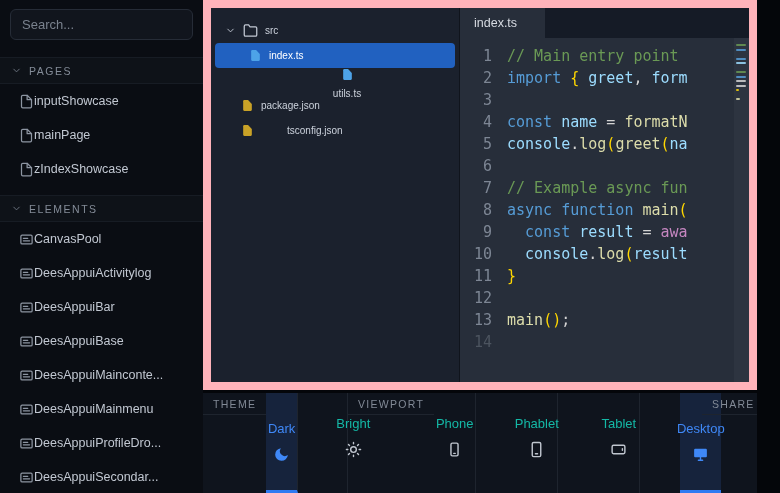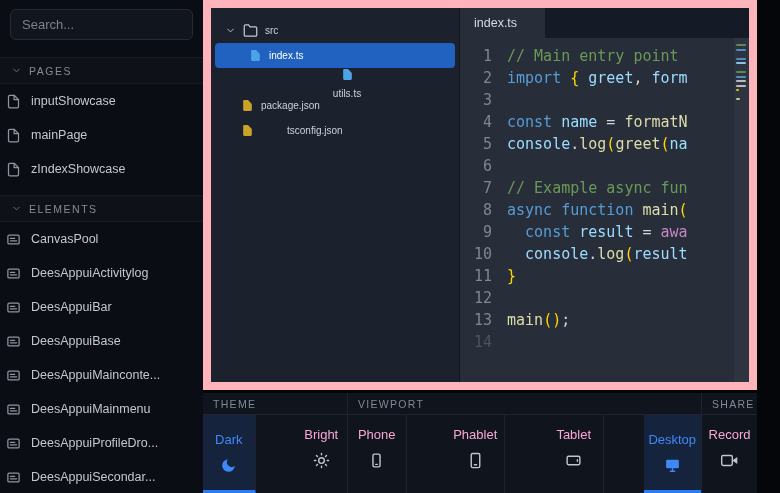--- a/index.html
+++ b/index.html
@@ -8,21 +8,21 @@
 
   
   .sidebar { flex: 0 0 203px; background: #0a0d13; overflow: hidden; }
   .search-wrap { padding: 9px 10px 0 10px; }
   .search-input { width: 100%; height: 31px; background: #11151d; border: 1px solid #262c37; border-radius: 6px; color: #aab1bc; font-size: 13px; padding: 0 11px; outline: none; font-family: inherit; }
   .search-input::placeholder { color: #7a828e; }
   .section { margin-top: 17px; }
   .section + .section { margin-top: 9px; }
   .section-header { height: 27px; display: flex; align-items: center; gap: 7px; padding: 0 11px; background: #0e1218; border-top: 1px solid #171c24; border-bottom: 1px solid #171c24; color: #848c98; font-size: 10.5px; letter-spacing: 1.5px; cursor: pointer; }
   .section-header .icon { color: #6f7682; display: flex; }
-  .side-item { height: 34px; display: flex; align-items: center; gap: 10px; padding: 0 6px; color: #c2c8d2; font-size: 12.5px; cursor: pointer; white-space: nowrap; }
+  .side-item { height: 34px; display: flex; align-items: center; gap: 0; padding: 0 19px; color: #c2c8d2; font-size: 12.5px; cursor: pointer; white-space: nowrap; }
   .side-item .icon { color: #8d95a2; display: flex; flex: 0 0 auto; }
 
   
   .main { flex: 1; display: flex; flex-direction: column; background: #04060a; min-width: 0; }
   .canvas { height: 390px; padding: 8px; }
   .editor { width: 100%; height: 100%; display: flex; overflow: hidden; background: #272e3a; }
 
   
   .filetree { flex: 0 0 249px; background: #1b212d; border-right: 1px solid #10141c; padding-top: 10px; overflow: hidden; }
   .tree-row { height: 25px; display: flex; align-items: center; gap: 7px; padding: 0 10px; color: #ccd2dc; font-size: 10px; margin: 0 4px; border-radius: 4px; cursor: pointer; white-space: nowrap; }
@@ -40,28 +40,28 @@
   .code { flex: 1; position: relative; background: #272e3a; overflow: hidden; padding-top: 7px; font-family: "DejaVu Sans Mono", monospace; font-size: 15px; }
   .code-line { display: flex; height: 22px; line-height: 22px; white-space: pre; }
   .lnum { flex: 0 0 47px; text-align: right; padding-right: 15px; color: #7d8694; }
   .lnum.dim { color: #4c545f; }
   .ltext { white-space: pre; overflow: hidden; }
   .minimap { position: absolute; top: 0; right: 0; bottom: 0; width: 15px; background: #2d3440; }
   .mm-bar { position: absolute; left: 2px; height: 2px; border-radius: 1px; opacity: .85; }
 
   
   .toolbar { margin-top: 3px; flex: 1; display: flex; background: #0f141d; overflow: hidden; }
-  .tgroup { display: flex; flex-direction: column; border-right: 1px solid #1e242e; min-width: 0; }
+  .tgroup { display: flex; border-right: 1px solid #1e242e; min-width: 0; }
   .tgroup:last-child { border-right: none; }
   .g0 { flex: 0 0 145px; }
   .g1 { flex: 0 0 354px; }
   .g2 { flex: 1; }
   .tgroup-label { height: 22px; display: flex; align-items: center; padding: 0 10px; color: #828a96; font-size: 10.5px; letter-spacing: 1.3px; border-bottom: 1px solid #1e242e; flex: 0 0 22px; }
   .tgroup-buttons { flex: 1; display: flex; gap: 40px; }
-  .tbtn { flex: 1; background: transparent; border: none; border-right: 1px solid #1e242e; display: flex; flex-direction: column; align-items: center; justify-content: center; gap: 10px; color: #f9a8d4; font-size: 13px; cursor: pointer; font-family: inherit; padding-bottom: 13px; min-width: 0; }
+  .tbtn { flex: 1; background: transparent; border: none; border-right: 1px solid #1e242e; display: flex; flex-direction: column; align-items: center; justify-content: center; gap: 10px; color: #14b8a6; font-size: 13px; cursor: pointer; font-family: inherit; padding-bottom: 13px; min-width: 0; }
   .tbtn:last-child { border-right: none; }
   .tbtn .icon { color: #c0c6cf; display: flex; }
   .tbtn.selected { background: #16233c; color: #3f88f7; border-bottom: 3px solid #2e7af2; padding-bottom: 0; }
   .tbtn.selected .icon { color: #3f88f7; }
 </style>
 </head>
 <body>
 
 <div class="app">
 

